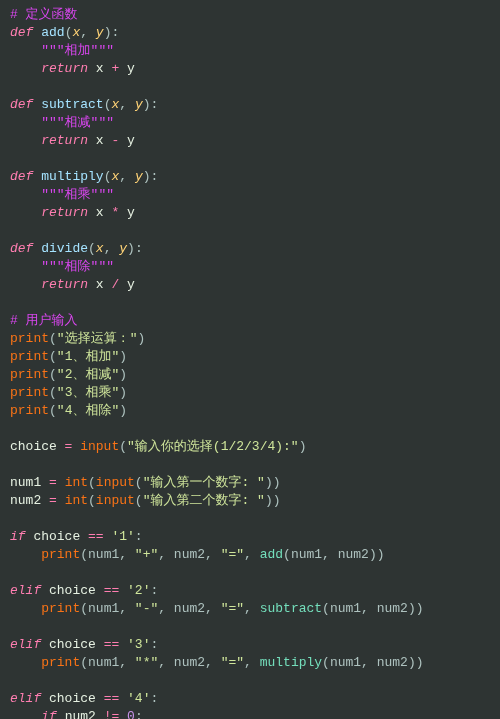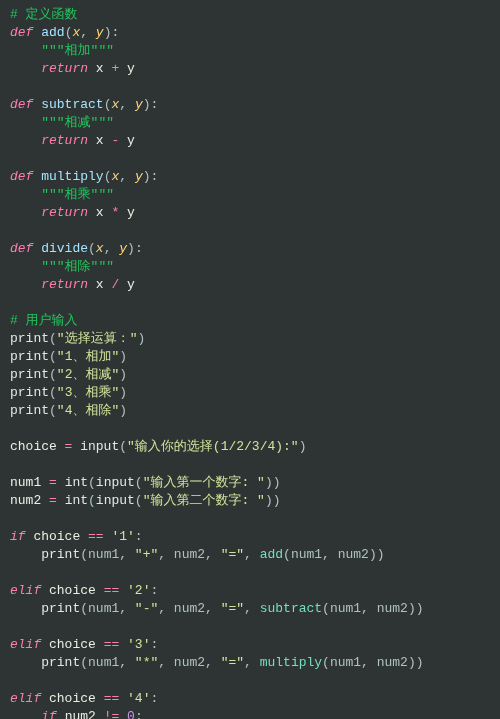--- a/index.html
+++ b/index.html
@@ -5,23 +5,23 @@
   html,body{margin:0;padding:0;width:500px;height:719px;overflow:hidden;}
   body{background:#2e3433;font-family:Consolas,"Courier New",monospace;font-size:13px;
        line-height:18px;color:#e6f1e2;}
   pre.code{margin:0;padding:6px 10px;white-space:pre;font-family:inherit;}
   .tok{white-space:pre;}
   .c-kw{color:#ff7eb1;font-style:italic;text-align:right;}
   .c-def{color:#a5e3ff;}
   .c-fn{color:#74dfbc;}
   .c-par{color:#ffd377;font-style:italic;}
   .c-var{color:#e6f1e2;}
-  .c-builtin{color:#e5e5e5;}
+  .c-builtin{color:#f97316;}
   .c-num{color:#c792ea;}
   .c-str{color:#cfe59b;}
-  .c-cmt{color:#22c55e;}
+  .c-cmt{color:#d946ef;}
   .c-op{color:#ff7eb1;}
   .c-punc{color:#aec2bf;}
 </style>
 </head>
 <body>
 
 <pre class="code"><div><span class="tok c-cmt"># 定义函数</span></div><div><span class="tok c-kw">def </span><span class="tok c-def">add</span><span class="tok c-punc">(</span><span class="tok c-par">x</span><span class="tok c-punc">, </span><span class="tok c-par">y</span><span class="tok c-punc">):</span></div><div><span class="tok c-cmt">    """相加"""</span></div><div><span class="tok c-var">    </span><span class="tok c-kw">return </span><span class="tok c-var">x </span><span class="tok c-op">+</span><span class="tok c-var"> y</span></div><div>&nbsp;</div><div><span class="tok c-kw">def </span><span class="tok c-def">subtract</span><span class="tok c-punc">(</span><span class="tok c-par">x</span><span class="tok c-punc">, </span><span class="tok c-par">y</span><span class="tok c-punc">):</span></div><div><span class="tok c-cmt">    """相减"""</span></div><div><span class="tok c-var">    </span><span class="tok c-kw">return </span><span class="tok c-var">x </span><span class="tok c-op">-</span><span class="tok c-var"> y</span></div><div>&nbsp;</div><div><span class="tok c-kw">def </span><span class="tok c-def">multiply</span><span class="tok c-punc">(</span><span class="tok c-par">x</span><span class="tok c-punc">, </span><span class="tok c-par">y</span><span class="tok c-punc">):</span></div><div><span class="tok c-cmt">    """相乘"""</span></div><div><span class="tok c-var">    </span><span class="tok c-kw">return </span><span class="tok c-var">x </span><span class="tok c-op">*</span><span class="tok c-var"> y</span></div><div>&nbsp;</div><div><span class="tok c-kw">def </span><span class="tok c-def">divide</span><span class="tok c-punc">(</span><span class="tok c-par">x</span><span class="tok c-punc">, </span><span class="tok c-par">y</span><span class="tok c-punc">):</span></div><div><span class="tok c-cmt">    """相除"""</span></div><div><span class="tok c-var">    </span><span class="tok c-kw">return </span><span class="tok c-var">x </span><span class="tok c-op">/</span><span class="tok c-var"> y</span></div><div>&nbsp;</div><div><span class="tok c-cmt"># 用户输入</span></div><div><span class="tok c-builtin">print</span><span class="tok c-punc">(</span><span class="tok c-str">"选择运算："</span><span class="tok c-punc">)</span></div><div><span class="tok c-builtin">print</span><span class="tok c-punc">(</span><span class="tok c-str">"1、相加"</span><span class="tok c-punc">)</span></div><div><span class="tok c-builtin">print</span><span class="tok c-punc">(</span><span class="tok c-str">"2、相减"</span><span class="tok c-punc">)</span></div><div><span class="tok c-builtin">print</span><span class="tok c-punc">(</span><span class="tok c-str">"3、相乘"</span><span class="tok c-punc">)</span></div><div><span class="tok c-builtin">print</span><span class="tok c-punc">(</span><span class="tok c-str">"4、相除"</span><span class="tok c-punc">)</span></div><div>&nbsp;</div><div><span class="tok c-var">choice </span><span class="tok c-op">= </span><span class="tok c-builtin">input</span><span class="tok c-punc">(</span><span class="tok c-str">"输入你的选择(1/2/3/4):"</span><span class="tok c-punc">)</span></div><div>&nbsp;</div><div><span class="tok c-var">num1 </span><span class="tok c-op">= </span><span class="tok c-builtin">int</span><span class="tok c-punc">(</span><span class="tok c-builtin">input</span><span class="tok c-punc">(</span><span class="tok c-str">"输入第一个数字: "</span><span class="tok c-punc">))</span></div><div><span class="tok c-var">num2 </span><span class="tok c-op">= </span><span class="tok c-builtin">int</span><span class="tok c-punc">(</span><span class="tok c-builtin">input</span><span class="tok c-punc">(</span><span class="tok c-str">"输入第二个数字: "</span><span class="tok c-punc">))</span></div><div>&nbsp;</div><div><span class="tok c-kw">if </span><span class="tok c-var">choice </span><span class="tok c-op">==</span><span class="tok c-var"> </span><span class="tok c-str">'1'</span><span class="tok c-punc">:</span></div><div><span class="tok c-var">    </span><span class="tok c-builtin">print</span><span class="tok c-punc">(num1, </span><span class="tok c-str">"+"</span><span class="tok c-punc">, num2, </span><span class="tok c-str">"="</span><span class="tok c-punc">, </span><span class="tok c-fn">add</span><span class="tok c-punc">(num1, num2))</span></div><div>&nbsp;</div><div><span class="tok c-kw">elif </span><span class="tok c-var">choice </span><span class="tok c-op">==</span><span class="tok c-var"> </span><span class="tok c-str">'2'</span><span class="tok c-punc">:</span></div><div><span class="tok c-var">    </span><span class="tok c-builtin">print</span><span class="tok c-punc">(num1, </span><span class="tok c-str">"-"</span><span class="tok c-punc">, num2, </span><span class="tok c-str">"="</span><span class="tok c-punc">, </span><span class="tok c-fn">subtract</span><span class="tok c-punc">(num1, num2))</span></div><div>&nbsp;</div><div><span class="tok c-kw">elif </span><span class="tok c-var">choice </span><span class="tok c-op">==</span><span class="tok c-var"> </span><span class="tok c-str">'3'</span><span class="tok c-punc">:</span></div><div><span class="tok c-var">    </span><span class="tok c-builtin">print</span><span class="tok c-punc">(num1, </span><span class="tok c-str">"*"</span><span class="tok c-punc">, num2, </span><span class="tok c-str">"="</span><span class="tok c-punc">, </span><span class="tok c-fn">multiply</span><span class="tok c-punc">(num1, num2))</span></div><div>&nbsp;</div><div><span class="tok c-kw">elif </span><span class="tok c-var">choice </span><span class="tok c-op">==</span><span class="tok c-var"> </span><span class="tok c-str">'4'</span><span class="tok c-punc">:</span></div><div><span class="tok c-var">    </span><span class="tok c-kw">if </span><span class="tok c-var">num2 </span><span class="tok c-op">!=</span><span class="tok c-var"> </span><span class="tok c-num">0</span><span class="tok c-punc">:</span></div></pre>
 
 </body></html>

